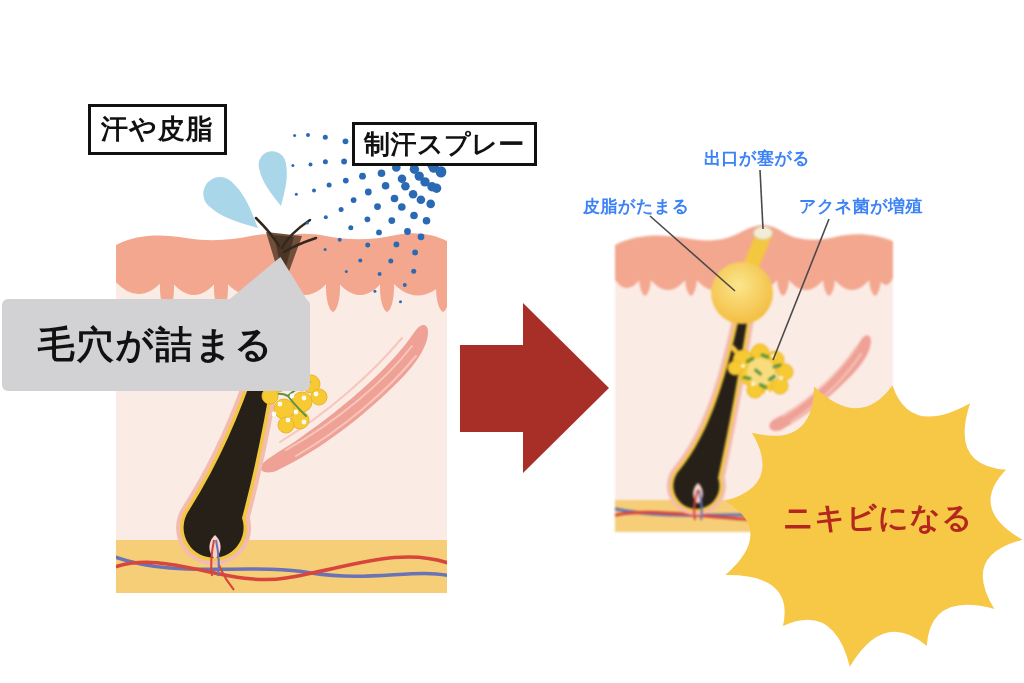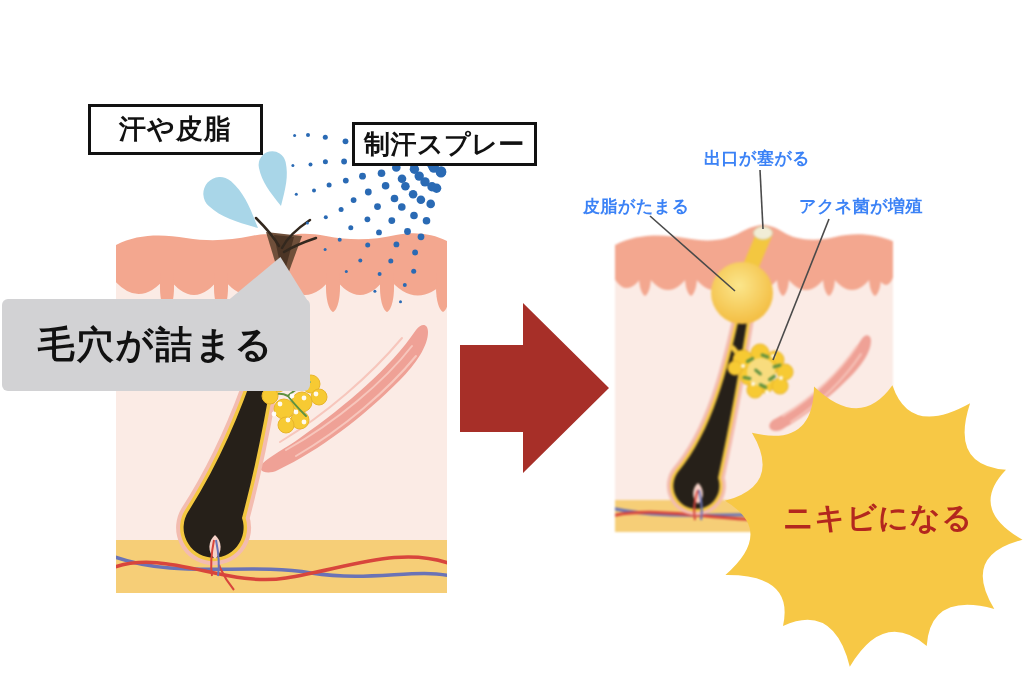--- a/index.html
+++ b/index.html
@@ -36,21 +36,21 @@
   .f-burst{fill:var(--c-burst-yellow);}
   .s-leader{stroke:var(--c-leader-line);stroke-width:1.6;fill:none;}
 
   .blurred{filter:blur(1.3px);}
 
   
   .kbox{
     position:absolute;background:#fff;border:3.5px solid #111;color:#111;
     font-weight:bold;line-height:1;white-space:nowrap;z-index:30;
   }
-  .kbox-1{left:88px;top:104px;font-size:27px;padding:9px 28px;letter-spacing:1px;}
+  .kbox-1{left:88px;top:104px;font-size:27px;padding:9px 10px;letter-spacing:1px;}
   .kbox-2{left:352px;top:122px;font-size:26px;padding:6px 9px;letter-spacing:0.5px;}
 
   .bubble{
     position:absolute;left:2px;top:299px;width:308px;height:92px;border-radius:6px;
     background:var(--c-bubble-gray);z-index:25;display:flex;align-items:center;justify-content:center;
   }
   .bubble span{font-size:37px;font-weight:bold;color:#111;letter-spacing:2px;white-space:nowrap;}
   .bubble-tail{
     position:absolute;left:225px;top:257px;width:84px;height:46px;z-index:24;
     background:var(--c-bubble-gray);

